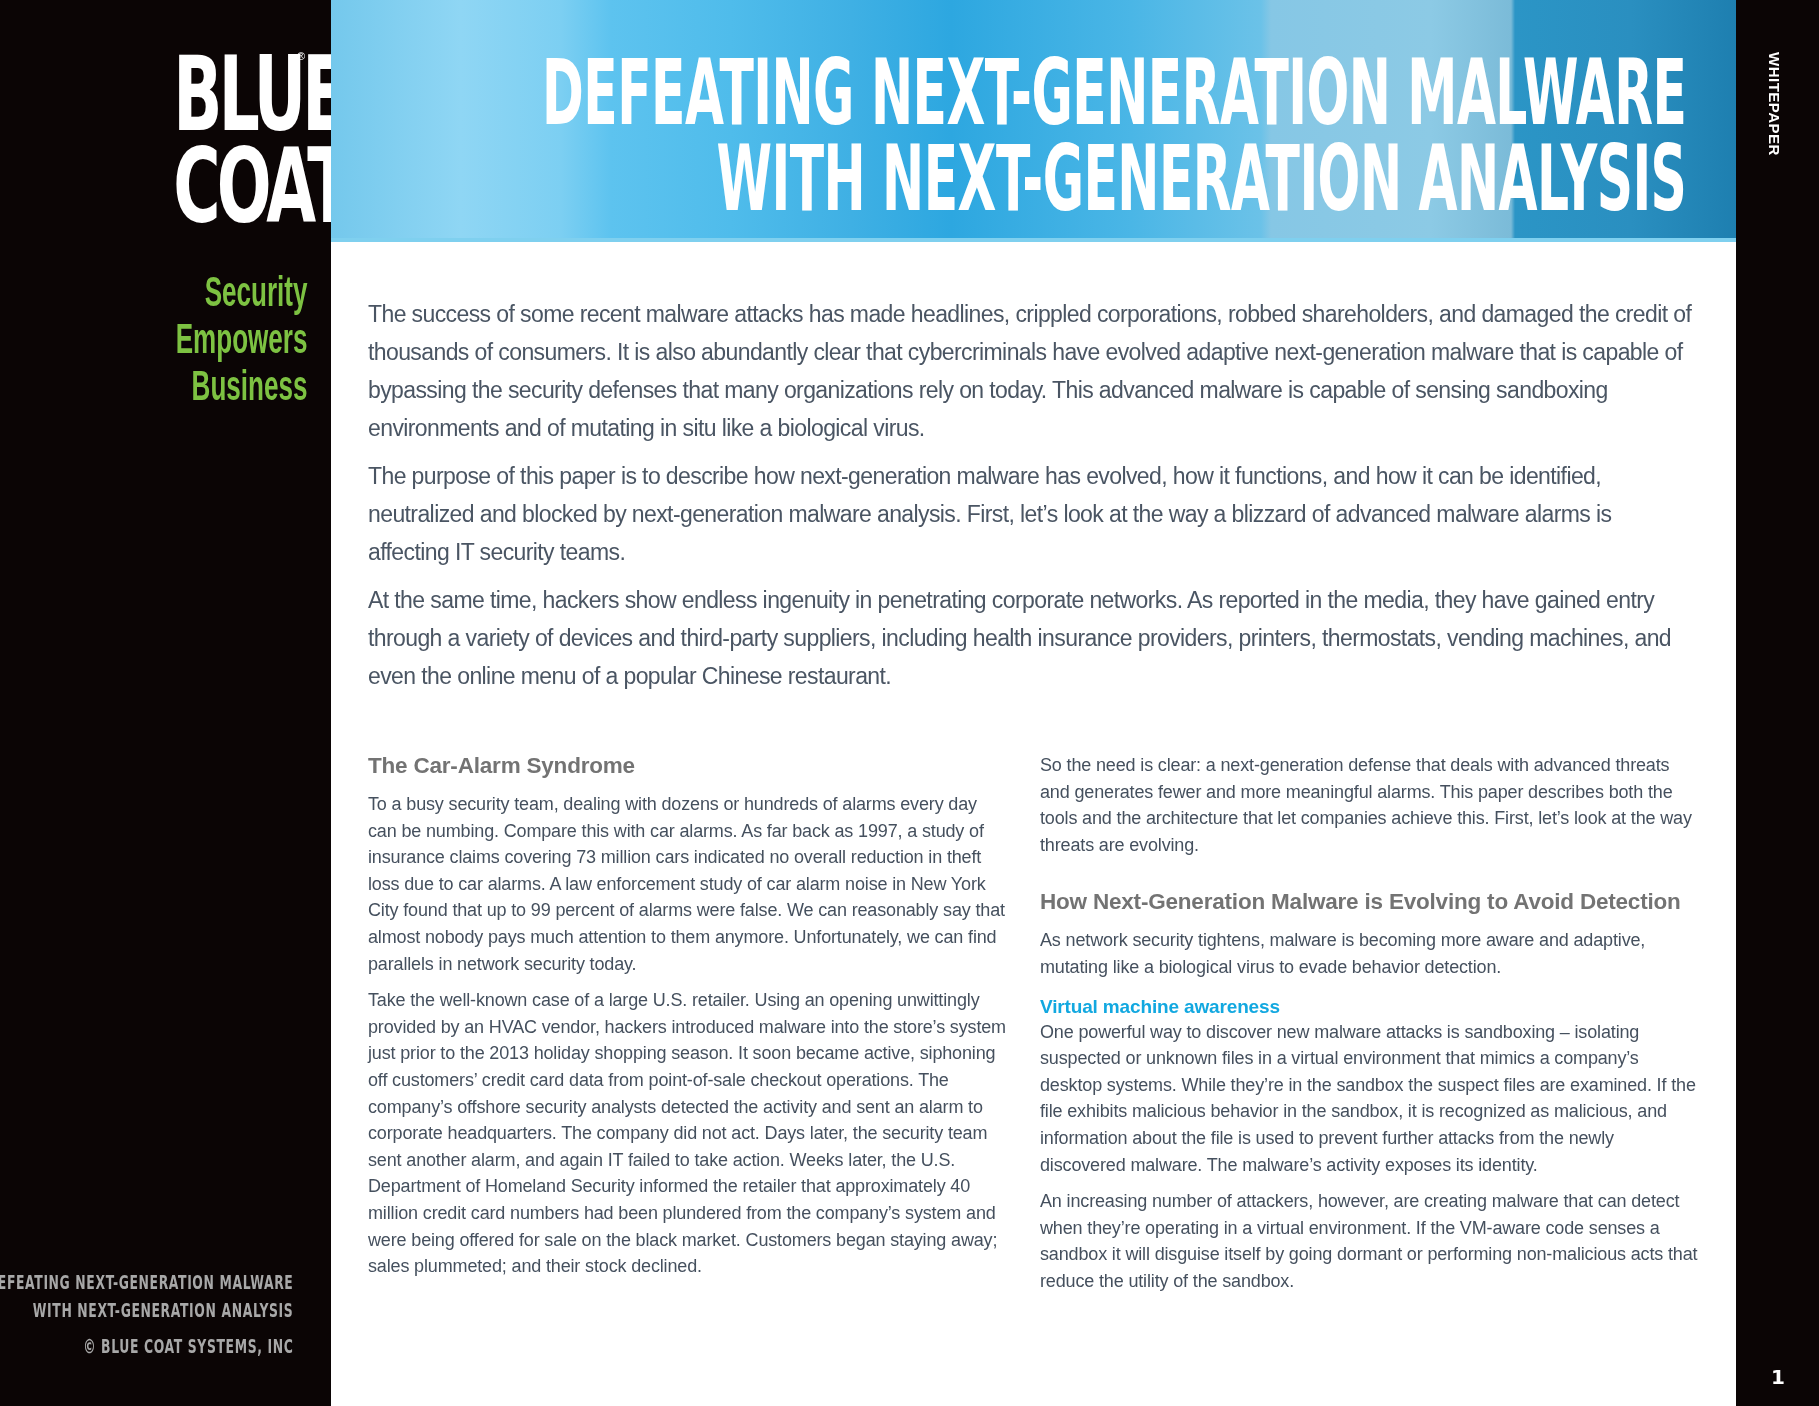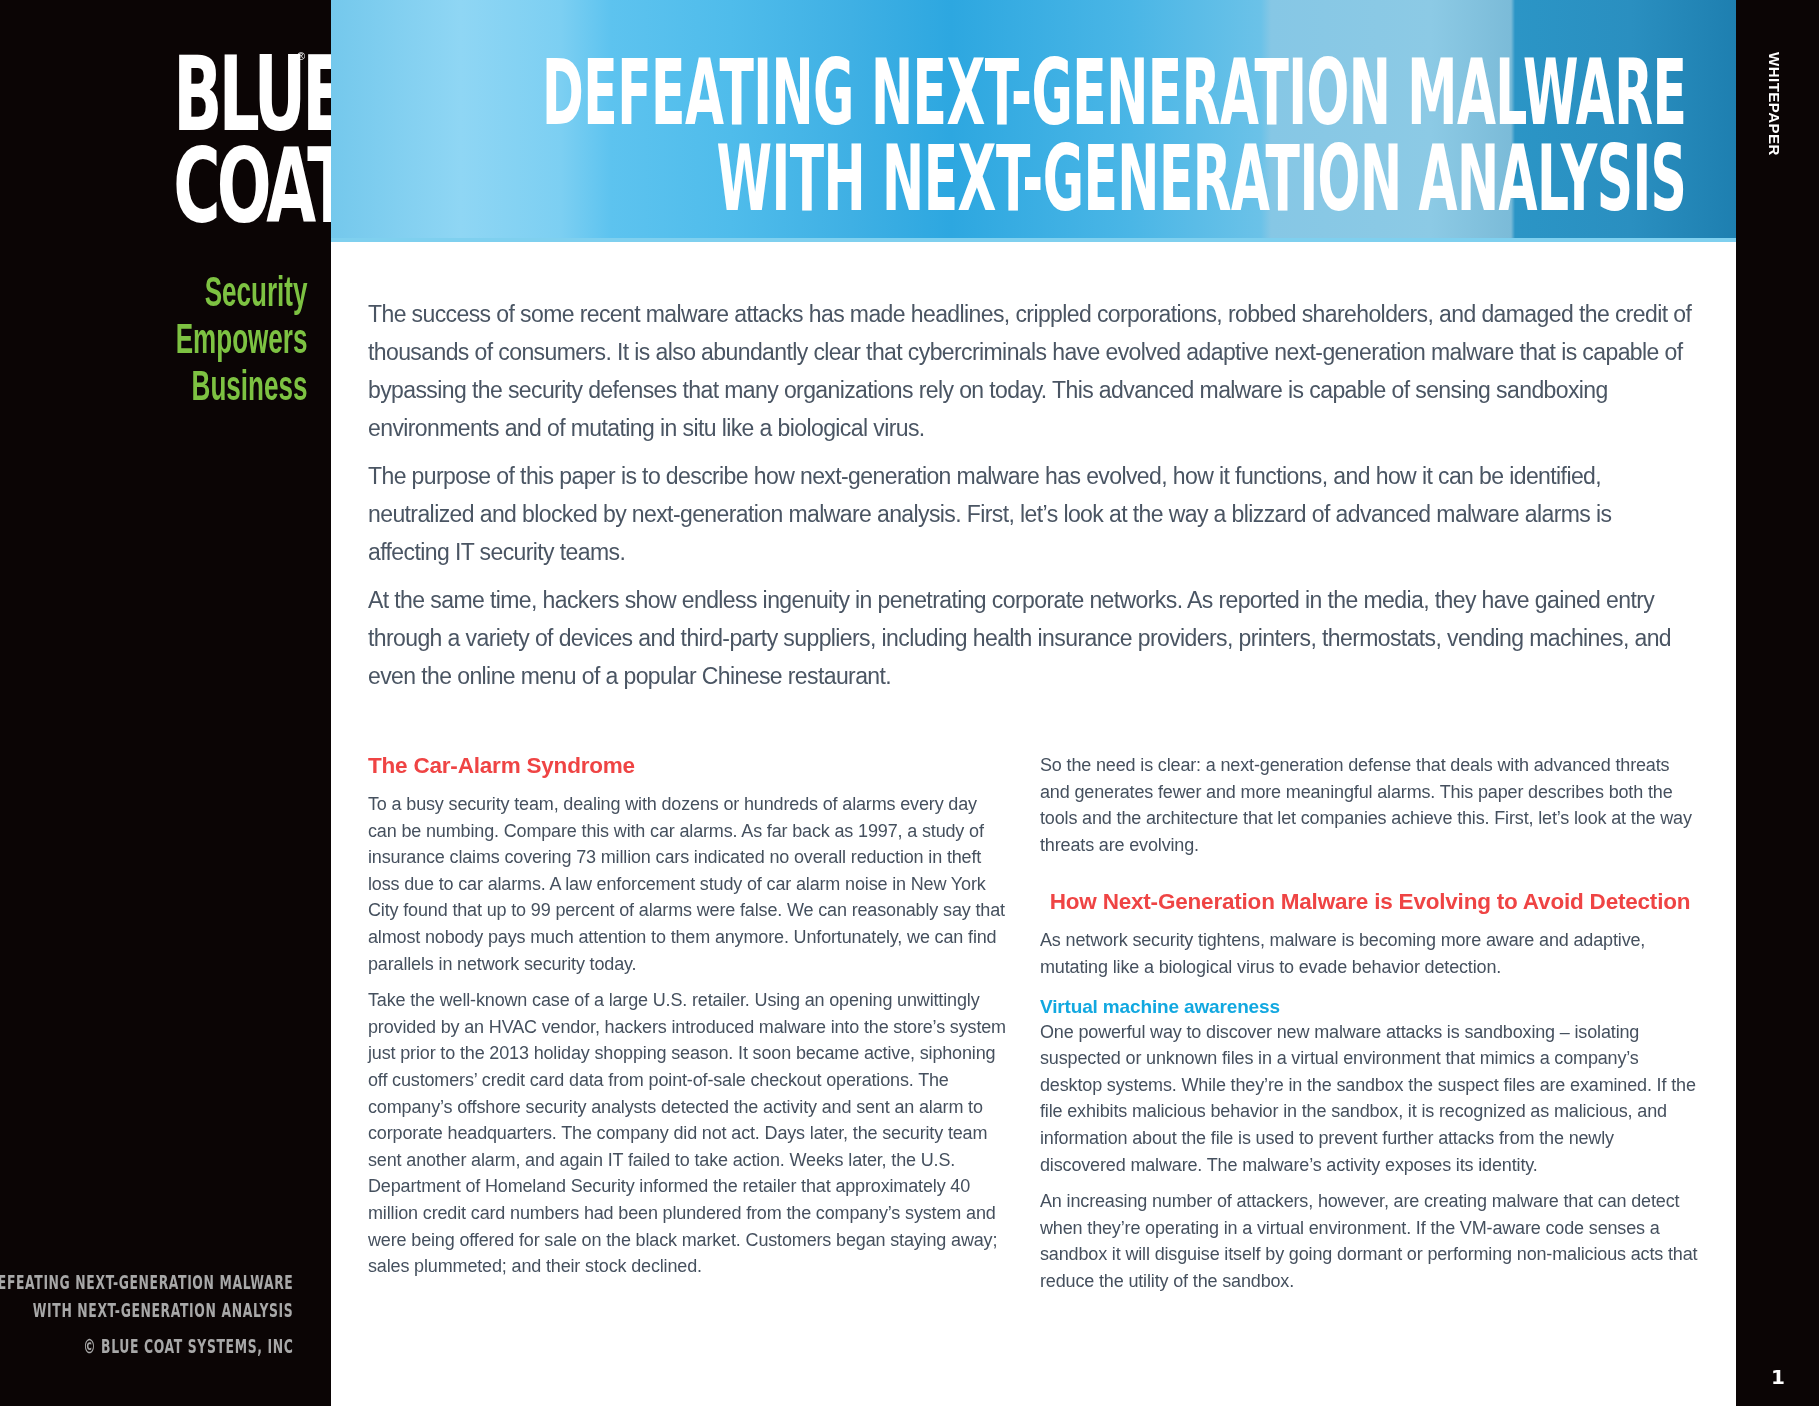--- a/index.html
+++ b/index.html
@@ -76,24 +76,24 @@
     font-family: "Liberation Sans", sans-serif; font-size: 23px; line-height: 38px;
     letter-spacing: -0.6px;
   }
   .intro p { margin-bottom: 10px; }
 
   .col { position: absolute; color: #45505e; font-family: "Liberation Sans", sans-serif;
     font-size: 18px; line-height: 26.6px; letter-spacing: -0.15px; }
   .col-left { left: 368px; top: 752px; width: 640px; }
   .col-right { left: 1040px; top: 752px; width: 660px; }
   .col p { margin-bottom: 10px; }
-  .h2 { color: #ef4444; font-weight: bold; font-size: 22.5px; line-height: 27px; margin-bottom: 12px; letter-spacing: -0.2px; }
+  .h2 { color: #737373; font-weight: bold; font-size: 22.5px; line-height: 27px; margin-bottom: 12px; letter-spacing: -0.2px; }
   .h3 { color: #12a8e0; font-weight: bold; font-size: 19px; line-height: 24px; margin-top: 14px; }
   .col-left .h2 { margin-top: 0; }
-  .col-right .h2 { margin-top: 30px; text-align: center; }
+  .col-right .h2 { margin-top: 30px; }
 </style>
 </head>
 <body>
 
 <div class="left-sidebar">
   <div class="logo">
     <span class="logo-line">BLUE</span>
     <span class="logo-line">COAT</span>
     <span class="logo-reg">®</span>
   </div>

